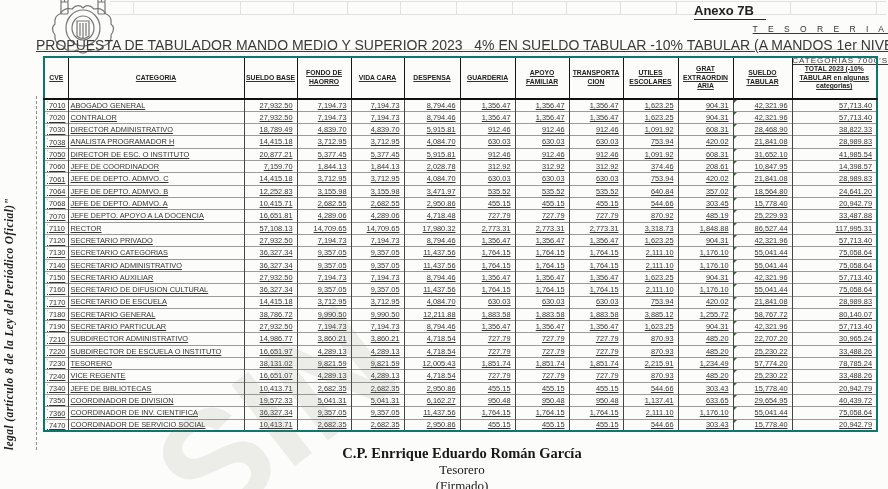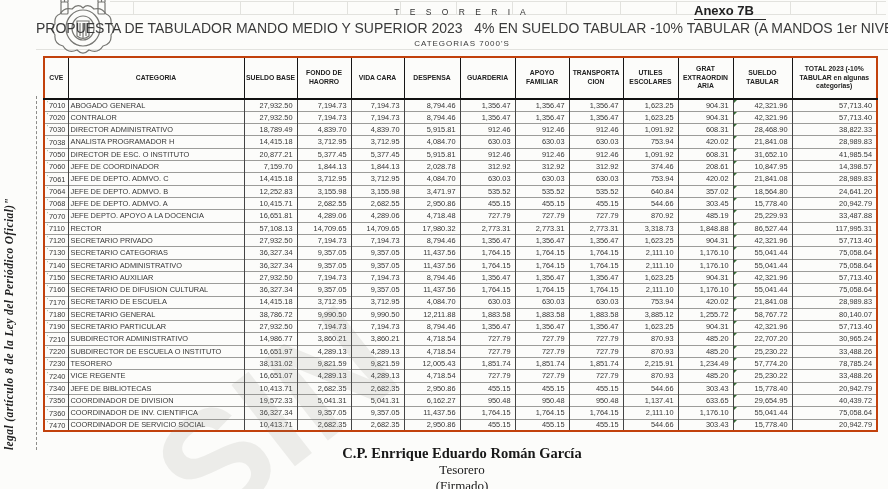--- a/index.html
+++ b/index.html
@@ -9,39 +9,40 @@
   }
   
   .gl{position:absolute; background:#e2e2de; pointer-events:none;}
   
   .anexo{
     position:absolute; left:694px; top:3px; width:72px; text-align:left;
     font-size:13px; font-weight:bold; color:#222;
     border-bottom:1.5px solid #2a2a2a; padding-bottom:1px;
   }
   
-  .titles{position:absolute; left:36px; right:0; top:7px; text-align:center; color:#3a3a3a;}
+  .titles{position:absolute; left:36px; right:0; top:24px; text-align:right; color:#3a3a3a;text-decoration:underline;}
   .t1{font-size:8.5px; letter-spacing:4px; color:#333;}
   .t2{font-size:14px; margin-top:3px; white-space:pre;}
   .t3{font-size:8px; margin-top:3px; letter-spacing:1px;}
   
   .side-text{
     position:absolute; left:3px; top:96px; height:354px;
     writing-mode:vertical-rl; transform:rotate(180deg);
     font-family:"Liberation Serif",serif; font-style:italic; font-weight:bold;
     font-size:11.5px; letter-spacing:0.4px; color:#1e1e1e; white-space:nowrap;
   }
   .dashed{position:absolute; left:36px; top:96px; height:354px; width:0;
     border-left:1.6px dashed #8d8d8a;}
   .crest{position:absolute; left:46px; top:0px;}
   
   table.tab{
     position:absolute; left:43px; top:56px; width:833px;
     border-collapse:collapse; table-layout:fixed;
-    border:2px solid #c2410c;
+    border:2px solid #0f766e;
+    text-decoration:underline;
   }
   table.tab thead tr{height:42px;}
   table.tab th{
     border:1.5px solid #161616; border-bottom:2px solid #111;
     font-size:6.8px; font-weight:bold; color:#222; text-align:center;
     padding:1px; line-height:1.3; overflow:hidden;
   }
   table.tab tbody tr{height:12.32px;}
   table.tab td{
     font-size:7.4px; line-height:1; padding:0 4px 0 2px; color:#363636;

